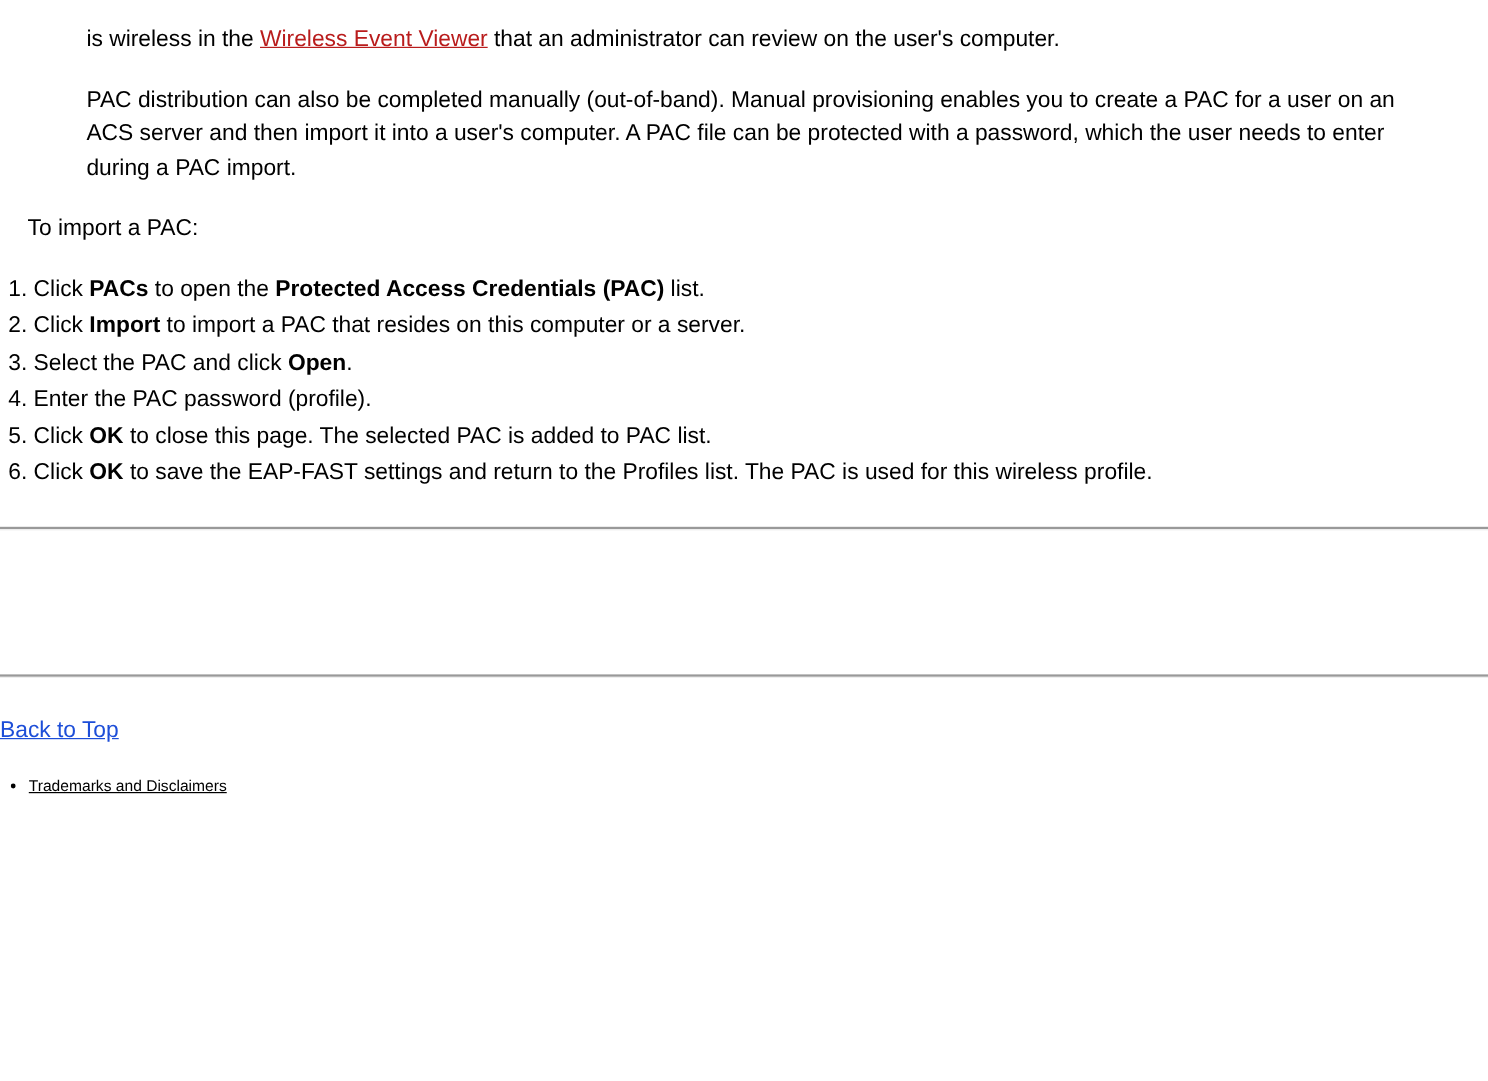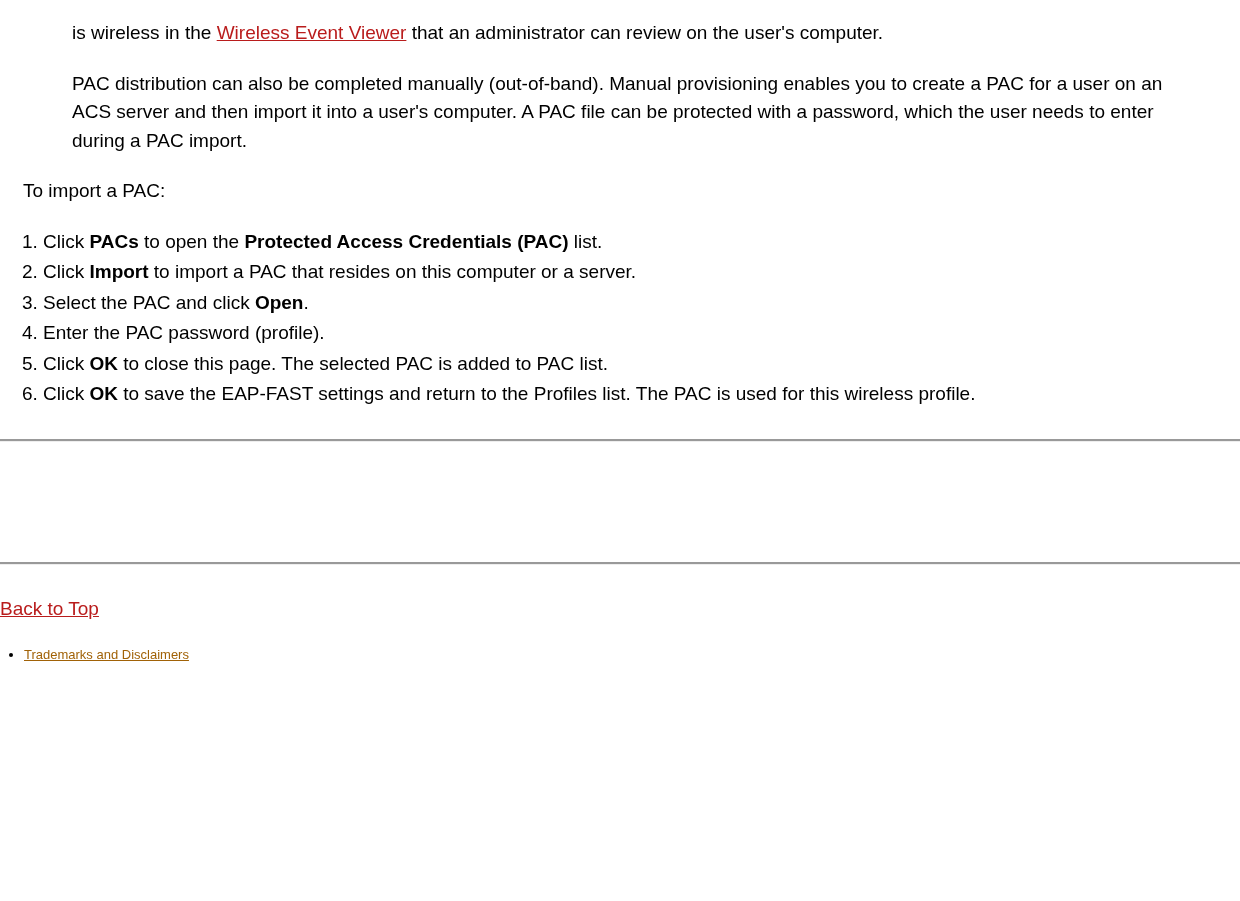--- a/index.html
+++ b/index.html
@@ -21,26 +21,26 @@
     }
     .intro-line {
       margin-bottom: 22px;
       padding-left: 23px;
     }
     a.link {
       color: #b91c1c;
       text-decoration: underline;
     }
     a.visited-link {
-      color: #b91c1c;
+      color: #1d4ed8;
       text-decoration: underline;
     }
     ol {
       margin: 0 0 22px 0;
-      padding-left: 43px;
+      padding-left: 28px;
     }
     ol li {
       padding-left: 0;
       margin-bottom: 2px;
       margin-right: 40px;
     }
     .bold {
       font-weight: bold;
     }
     hr {
@@ -58,21 +58,21 @@
     ul.trademark {
       margin: 20px 0 0 0;
       padding-left: 24px;
       list-style-type: disc;
     }
     ul.trademark li {
       font-family: Arial, sans-serif;
       font-size: 13px;
     }
     ul.trademark a {
-      color: #a16207;
+      color: #000000;
       text-decoration: underline;
     }
   </style>
 </head>
 <body>
 
 <div class="content">
   <p class="indented-para">
     <span>is wireless in the </span><a href="#" class="link">Wireless Event Viewer</a><span> that an administrator can review on the user's computer.</span>
   </p>

